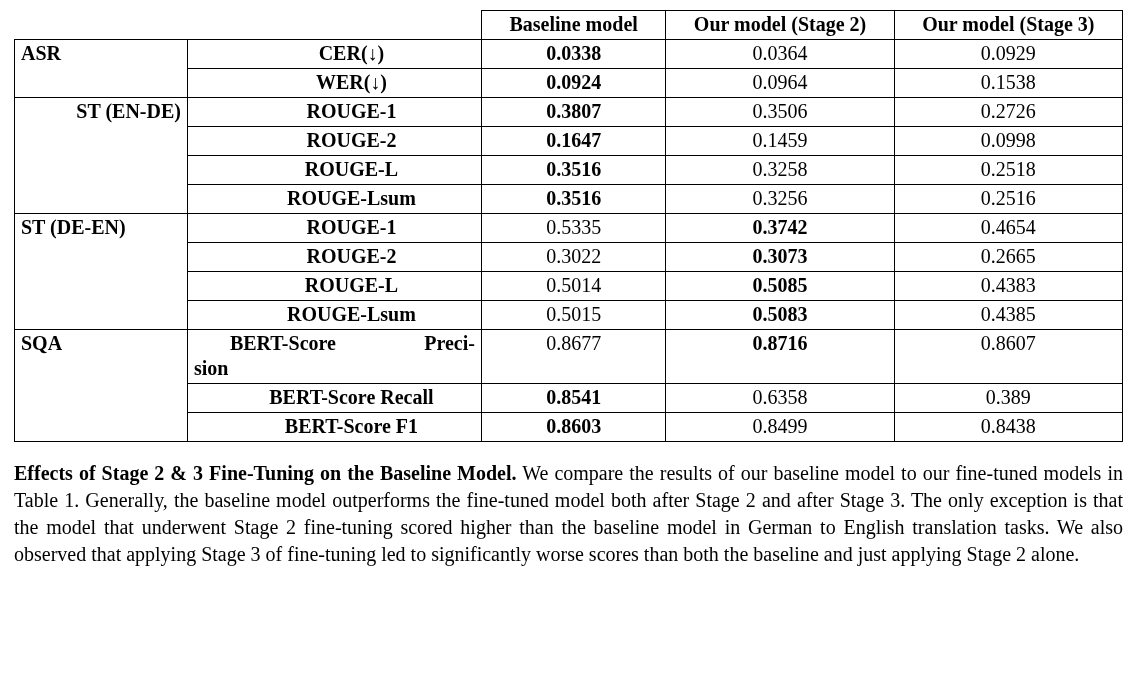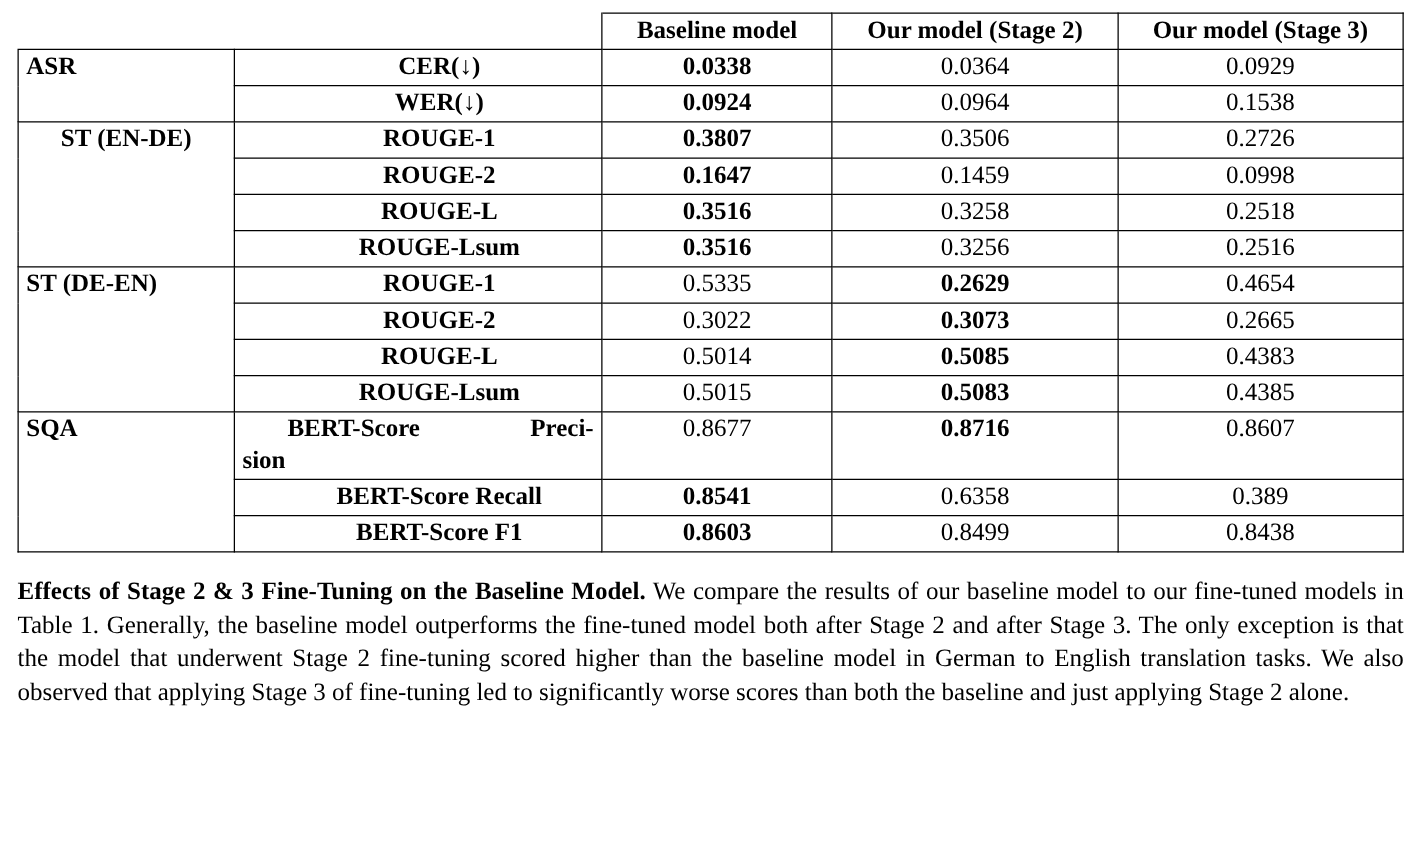--- a/index.html
+++ b/index.html
@@ -71,21 +71,21 @@
     <td class="val">0.0929</td>
   </tr>
   <tr>
     <td class="metric">WER(↓)</td>
     <td class="val bold">0.0924</td>
     <td class="val">0.0964</td>
     <td class="val">0.1538</td>
   </tr>
 
   <tr>
-    <td class="task" rowspan="4" style="text-align:center;">ST (EN-DE)</td>
+    <td class="task" rowspan="4" style="text-align:right;">ST (EN-DE)</td>
     <td class="metric">ROUGE-1</td>
     <td class="val bold">0.3807</td>
     <td class="val">0.3506</td>
     <td class="val">0.2726</td>
   </tr>
   <tr>
     <td class="metric">ROUGE-2</td>
     <td class="val bold">0.1647</td>
     <td class="val">0.1459</td>
     <td class="val">0.0998</td>
@@ -100,21 +100,21 @@
     <td class="metric">ROUGE-Lsum</td>
     <td class="val bold">0.3516</td>
     <td class="val">0.3256</td>
     <td class="val">0.2516</td>
   </tr>
 
   <tr>
     <td class="task" rowspan="4" style="text-align:left;">ST (DE-EN)</td>
     <td class="metric">ROUGE-1</td>
     <td class="val">0.5335</td>
-    <td class="val bold">0.2629</td>
+    <td class="val bold">0.3742</td>
     <td class="val">0.4654</td>
   </tr>
   <tr>
     <td class="metric">ROUGE-2</td>
     <td class="val">0.3022</td>
     <td class="val bold">0.3073</td>
     <td class="val">0.2665</td>
   </tr>
   <tr>
     <td class="metric">ROUGE-L</td>

